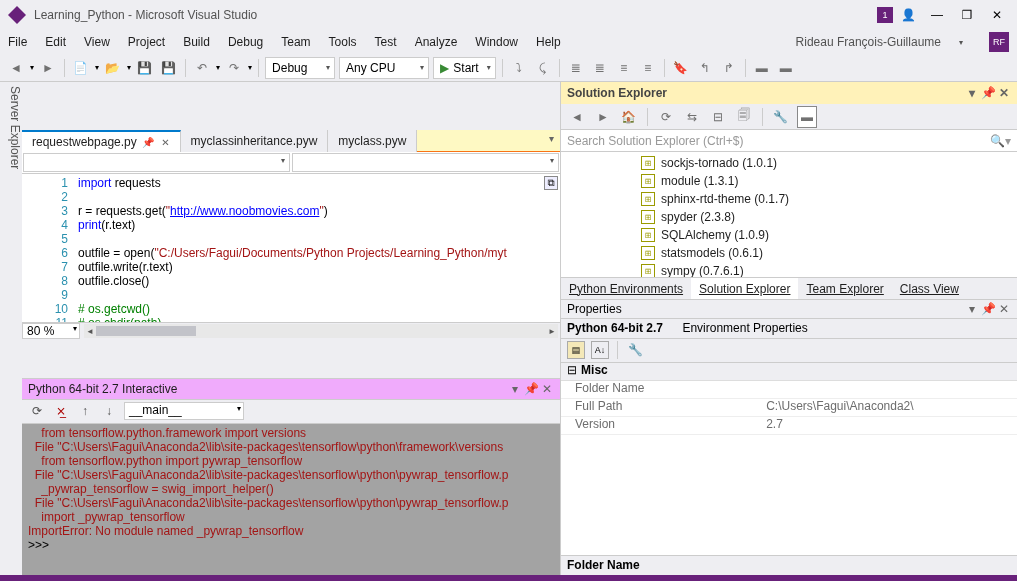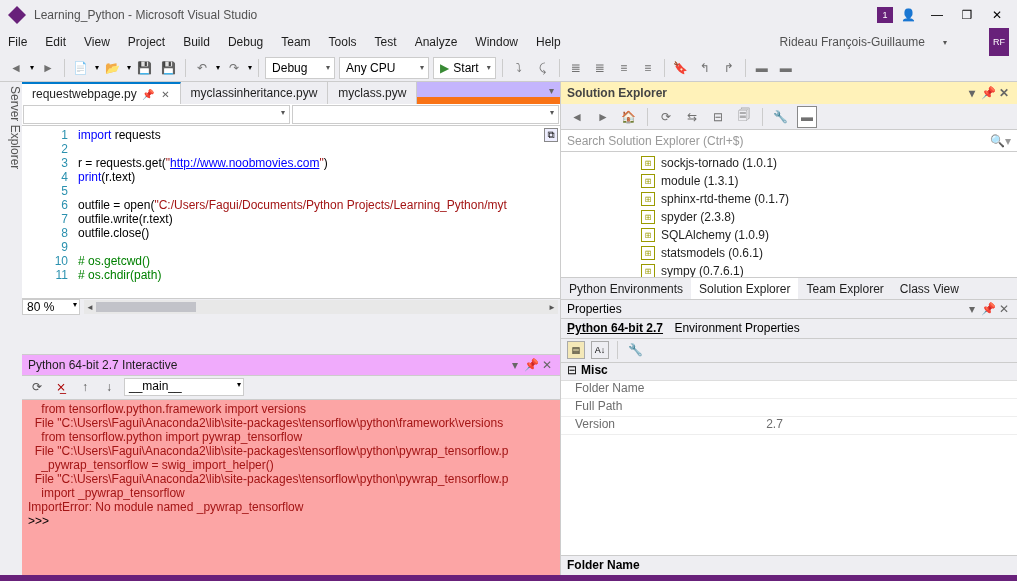--- a/index.html
+++ b/index.html
@@ -10,34 +10,34 @@
 .vs-logo::after { content:""; position:absolute; width:0; height:0; border-left:9px solid transparent; border-right:9px solid transparent; border-top:9px solid #68217a; bottom:0; left:0; }
 .title { color:#525252; }
 .titlebar-right { margin-left:auto; display:flex; align-items:center; gap:6px; }
 .flag { width:16px; height:16px; background:#68217a; color:#fff; font-size:9px; display:flex; align-items:center; justify-content:center; }
 .quicklaunch { width:180px; height:20px; border:1px solid #ccc; padding:1px 4px; display:flex; align-items:center; color:#999; background:#fff; }
 .quicklaunch .mag { margin-left:auto; color:#555; }
 .winbtn { width:24px; height:20px; display:flex; align-items:center; justify-content:center; }
 .menubar { height:24px; display:flex; align-items:center; padding:0 8px; gap:18px; color:#1e1e1e; }
 .menubar .spacer { flex:1; }
 .user { color:#525252; }
-.rf { width:20px; height:28px; background:#68217a; color:#fff; font-size:9px; display:flex; align-items:center; justify-content:center; margin-left:24px; }
+.rf { width:20px; height:20px; background:#68217a; color:#fff; font-size:9px; display:flex; align-items:center; justify-content:center; margin-left:8px; }
 .toolbar { height:28px; display:flex; align-items:center; padding:0 6px; gap:4px; border-bottom:1px solid #ccc; }
 .tbtn { min-width:20px; height:22px; display:flex; align-items:center; justify-content:center; color:#717171; padding:0 2px; }
 .tbsep { width:1px; height:18px; background:#ccc; margin:0 2px; }
 .tsel { height:22px; border:1px solid #ccc; background:#fff; padding:0 18px 0 6px; position:relative; display:flex; align-items:center; min-width:70px; }
 .tsel::after { content:"▾"; position:absolute; right:4px; font-size:8px; color:#555; }
 .startbtn { height:22px; border:1px solid #ccc; background:#fff; display:flex; align-items:center; padding:0 16px 0 6px; gap:4px; position:relative; }
 .startbtn::after { content:"▾"; position:absolute; right:4px; font-size:8px; color:#555; }
 .play { color:#388a34; }
 .main { display:flex; height:calc(581px - 30px - 24px - 28px - 6px); }
 .left-sidebar { width:22px; background:#eeeef2; writing-mode:vertical-rl; text-orientation:mixed; padding-top:4px; color:#525252; font-size:11px; }
 .left-col { width:538px; display:flex; flex-direction:column; }
 .right-col { flex:1; display:flex; flex-direction:column; border-left:1px solid #ccc; }
-.tabstrip { height:22px; display:flex; background:#c4b5fd; border-bottom:7px solid #f97316; }
+.tabstrip { height:22px; display:flex; background:#fef9c3; border-bottom:1px solid #f97316;margin-top:48px; }
 .tab { padding:0 10px; height:22px; display:flex; align-items:center; color:#1e1e1e; background:#eeeef2; border-right:1px solid #ccc; gap:6px; }
 .tab.active { background:#fff; border-top:2px solid #007acc; }
 .tab .x { font-size:10px; color:#666; }
 .pin { font-size:10px; color:#666; }
 .navdrop { height:22px; display:flex; border-bottom:1px solid #ccc; background:#fff; }
 .navdrop .nd { flex:1; border:1px solid #ccc; margin:1px; position:relative; }
 .navdrop .nd::after { content:"▾"; position:absolute; right:4px; top:2px; font-size:8px; color:#555; }
 .editor { flex:1; background:#fff; overflow:hidden; display:flex; font-family:Consolas,monospace; font-size:12px; position:relative; }
 .gutter { width:52px; text-align:right; padding:2px 6px; color:#2b91af; background:#fff; }
 .code { padding:2px 4px; white-space:pre; }
@@ -54,37 +54,37 @@
 .hsb .arr { position:absolute; top:0; width:12px; height:14px; display:flex; align-items:center; justify-content:center; font-size:8px; color:#555; }
 .hsb .arr.l { left:0; } .hsb .arr.r { right:0; }
 .panelhead { height:22px; background:#f0abfc; border-top:1px solid #ccc; border-bottom:1px solid #ccc; display:flex; align-items:center; padding:0 6px; color:#1e1e1e;margin-top:38px; }
 .panelhead .pr { margin-left:auto; display:flex; gap:2px; color:#666; }
 .pbtn { width:14px; text-align:center; }
 .intbar { height:24px; background:#eeeef2; display:flex; align-items:center; padding:0 6px; gap:6px; border-bottom:1px solid #ccc; }
 .ibtn { width:18px; height:18px; display:flex; align-items:center; justify-content:center; color:#555; }
 .ibtn.red { color:#a00; }
 .isel { height:18px; border:1px solid #ccc; background:#fff; width:120px; padding:0 4px; position:relative; }
 .isel::after { content:"▾"; position:absolute; right:2px; top:1px; font-size:8px; }
-.interactive { flex:1; background:#fca5a5; font-family:Consolas,monospace; font-size:11px; padding:2px 6px; white-space:pre; overflow:hidden; }
+.interactive { flex:1; background:#a3a3a3; font-family:Consolas,monospace; font-size:11px; padding:2px 6px; white-space:pre; overflow:hidden; }
 .err { color:#a31515; }
 .sol-head { height:22px; background:#fff2b9; display:flex; align-items:center; padding:0 6px; font-weight:600; color:#444; }
 .sol-head .pr { margin-left:auto; display:flex; gap:2px; color:#666; }
 .sol-tb { height:26px; border-bottom:1px solid #ccc; display:flex; align-items:center; padding:0 6px; gap:6px; background:#eeeef2; }
 .sol-search { height:22px; border-bottom:1px solid #ccc; display:flex; align-items:center; padding:0 6px; color:#999; background:#fff; }
 .sol-search .mag { margin-left:auto; }
 .tree { flex:1; background:#fff; padding:2px 0; overflow:hidden; }
 .tree-item { display:flex; align-items:center; height:18px; padding-left:80px; gap:6px; color:#1e1e1e; }
 .pkg-icon { width:14px; height:14px; border:1px solid #9a9a00; background:#fff; font-size:8px; color:#9a9a00; display:flex; align-items:center; justify-content:center; }
 .bottab { height:22px; border-top:1px solid #ccc; display:flex; background:#eeeef2; }
-.bottab span { padding:0 8px; height:22px; display:flex; align-items:center; color:#1e1e1e; }
+.bottab span { padding:0 8px; height:22px; display:flex; align-items:center; color:#1e1e1e;text-decoration:underline; }
 .bottab span.active { background:#fff; }
 .prop-head { height:20px; background:#eeeef2; border-top:1px solid #ccc; border-bottom:1px solid #ccc; display:flex; align-items:center; padding:0 6px; }
 .prop-head .pr { margin-left:auto; display:flex; gap:2px; color:#666; }
 .prop-sub { height:20px; background:#eeeef2; display:flex; align-items:center; padding:0 6px; border-bottom:1px solid #ccc; }
-.prop-sub b { margin-right:8px;text-decoration:underline; }
+.prop-sub b { margin-right:16px; }
 .prop-tb { height:24px; background:#eeeef2; border-bottom:1px solid #ccc; display:flex; align-items:center; padding:0 6px; gap:6px; }
 .pibtn { width:18px; height:18px; border:1px solid #aaa; display:flex; align-items:center; justify-content:center; font-size:9px; }
 .prop-grid { background:#fff; }
 .prop-cat { height:18px; background:#eeeef2; font-weight:bold; padding:0 6px; display:flex; border-bottom:1px solid #ddd; }
 .prop-cat::before { content:"⊟"; margin-right:4px; font-weight:normal; }
 .prop-row { height:18px; display:flex; border-bottom:1px solid #eee; }
 .prop-row .pn { width:45%; padding:0 14px; color:#6d6d6d; }
 .prop-row .pv { flex:1; color:#6d6d6d; }
 .prop-desc { height:20px; border-top:1px solid #ccc; padding:2px 6px; font-weight:bold; background:#eeeef2; }
 .statusbar { height:6px; background:#68217a; position:fixed; bottom:0; left:0; right:0; }
@@ -310,20 +310,21 @@
     <div class="prop-grid">
       <div class="prop-cat">
           <span>Misc</span>
         </div>
       <div id="proprows">
           <div class="prop-row">
             <div class="pn">Folder Name</div>
           </div>
           <div class="prop-row">
             <div class="pn">Full Path</div>
+            <div class="pv">C:\Users\Fagui\Anaconda2\</div>
           </div>
           <div class="prop-row">
             <div class="pn">Version</div>
             <div class="pv">2.7</div>
           </div>
         </div>
     </div>
     <div style="flex:1;background:#fff"></div>
     <div class="prop-desc">Folder Name</div>
   </div>

